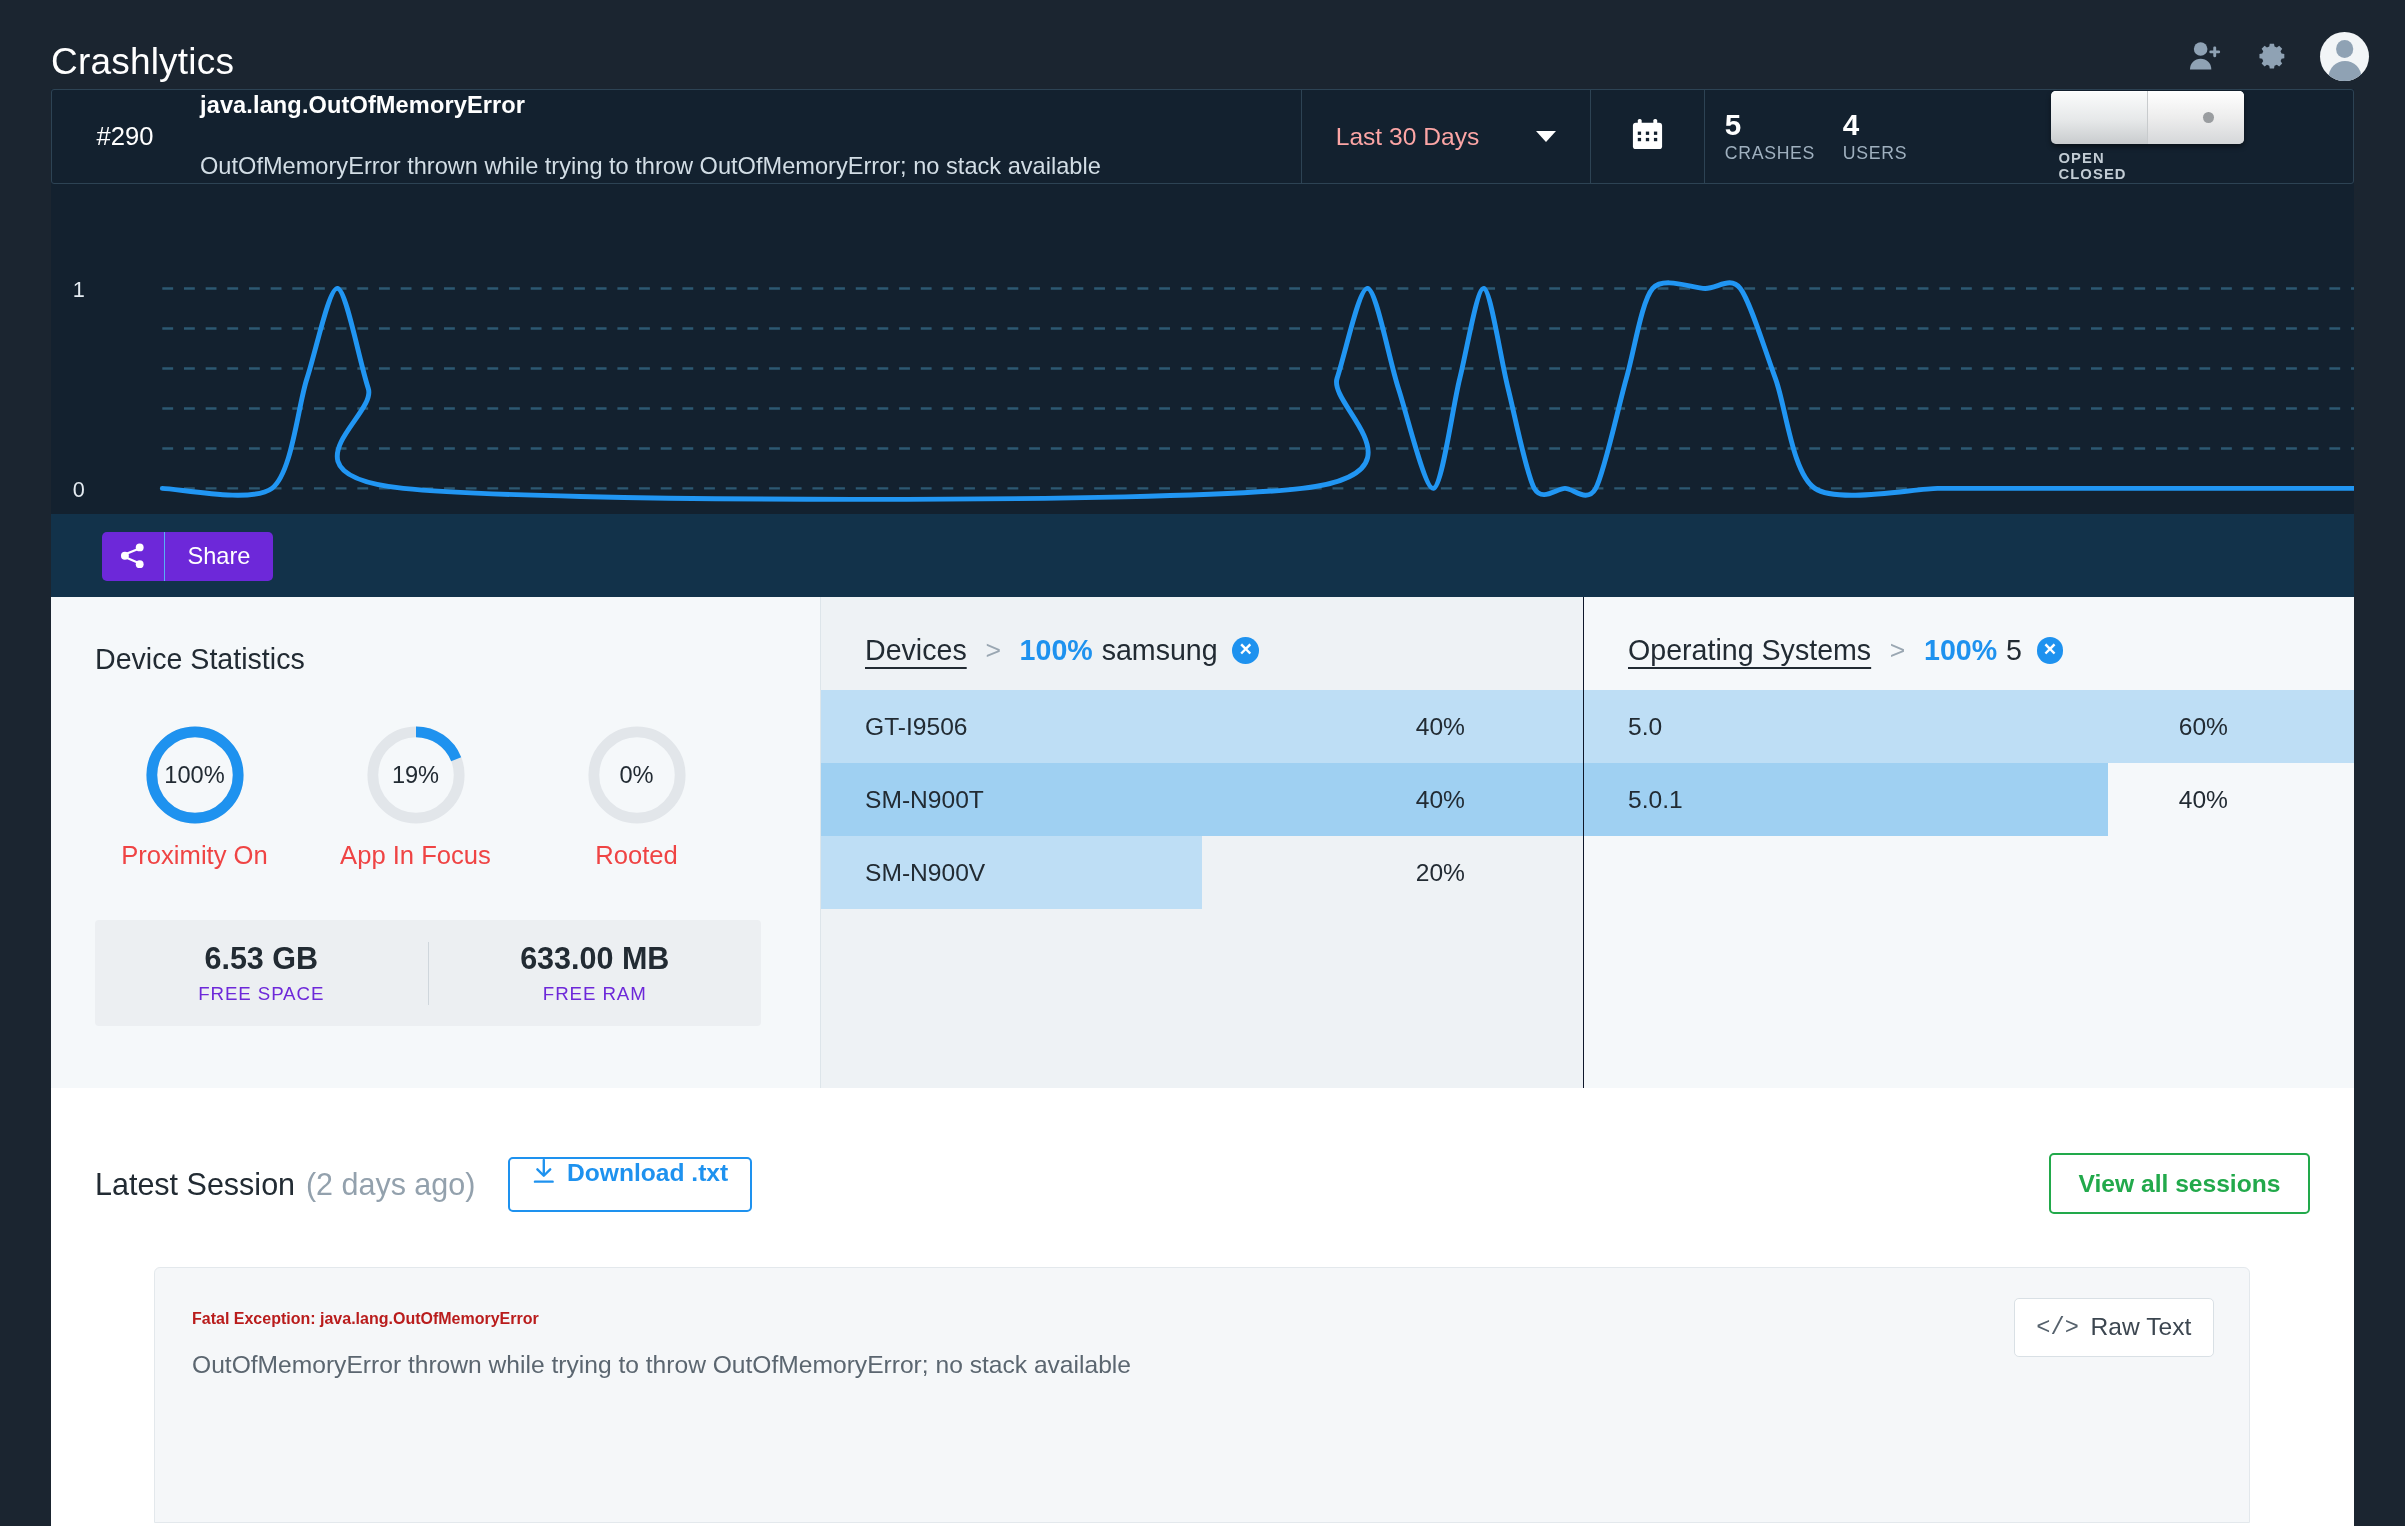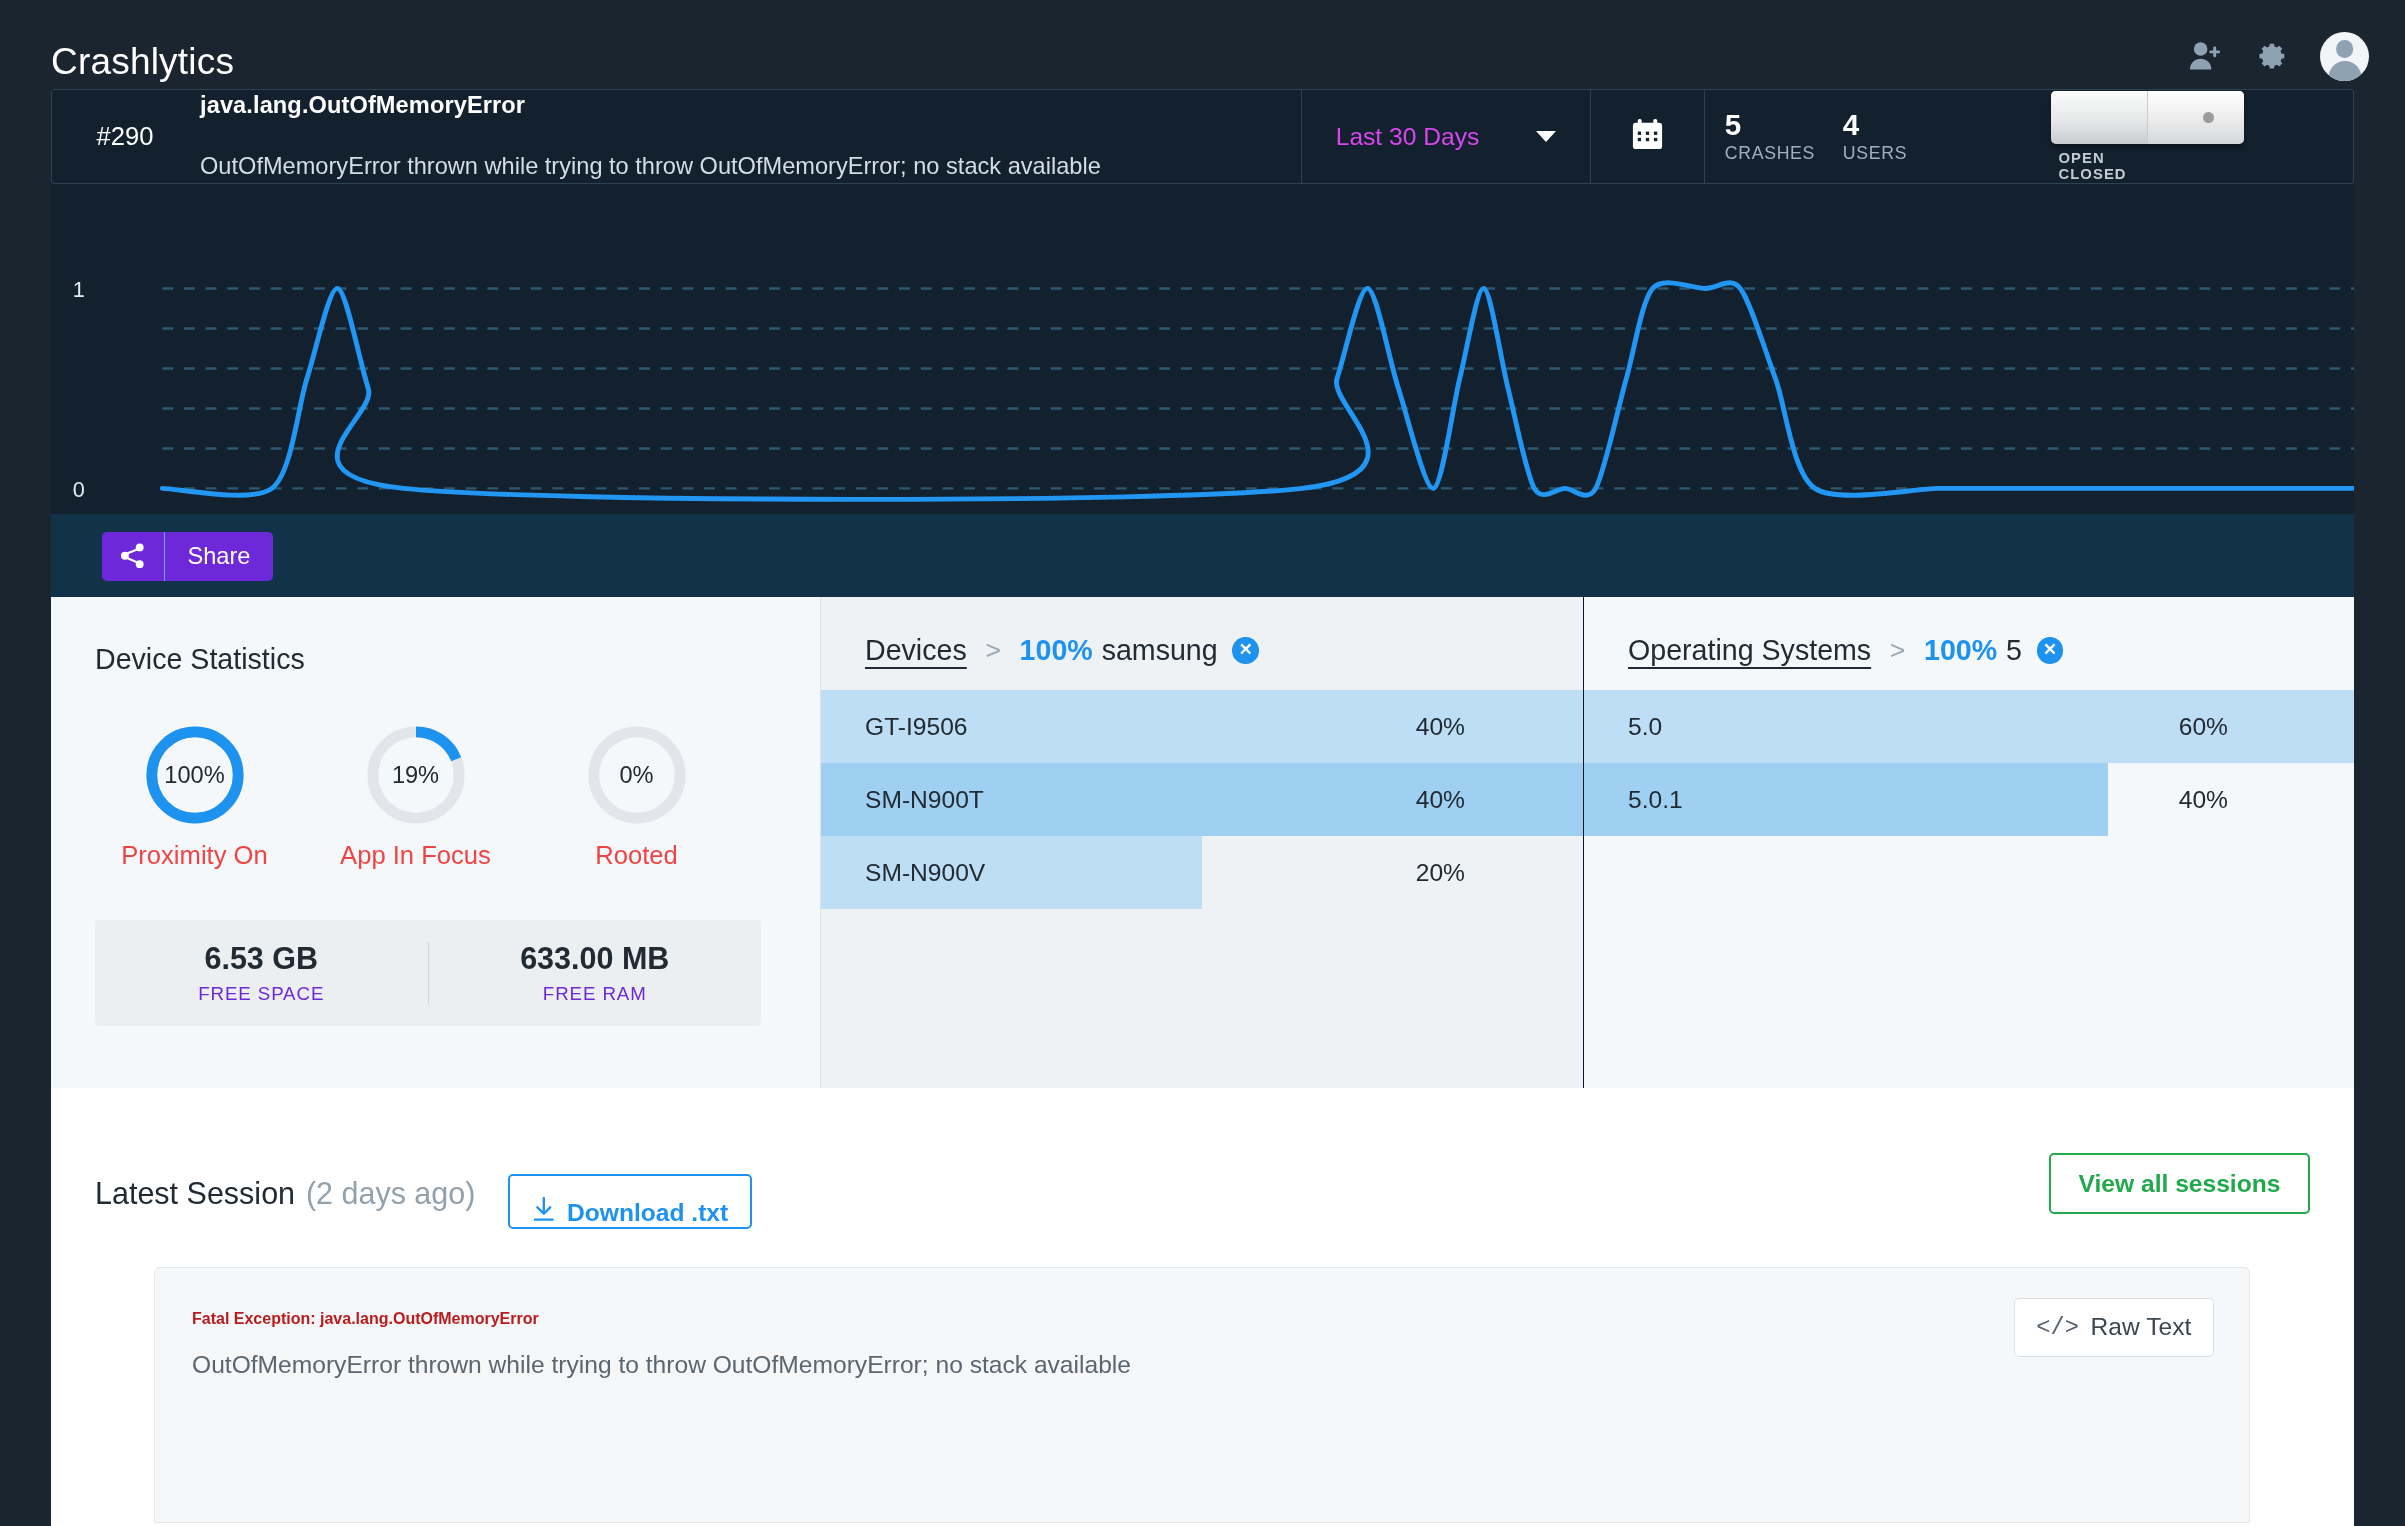--- a/index.html
+++ b/index.html
@@ -51,21 +51,21 @@
     font-size:25.6px; color:#ffffff; font-weight:400;
   }
   .issue-text { flex:0 0 1103px; display:flex; flex-direction:column; justify-content:center; padding-left:2px;gap:28px; }
   .issue-title { font-size:23.6px; font-weight:700; color:#ffffff; letter-spacing:0.1px; line-height:1.3; }
   .issue-sub { font-size:23.6px; font-weight:400; color:#d2dde5; line-height:1.35; margin-top:2px; }
 
   .range-cell {
     width:290px; border-left:1px solid #2d4354; border-right:1px solid #2d4354;
     display:flex; align-items:center; justify-content:center; gap:0; cursor:pointer;
   }
-  .range-label { font-size:24.6px; color:#d946ef; }
+  .range-label { font-size:24.6px; color:#fca5a5; }
   .caret { margin-left:57px; width:0;height:0;border-left:10.8px solid transparent;border-right:10.8px solid transparent;border-top:11.8px solid #ffffff; }
   .cal-cell { width:114px; display:flex; align-items:center; justify-content:center; cursor:pointer; border-right:1px solid #2d4354; }
   .stat-cell { width:118px; display:flex; flex-direction:column; align-items:flex-start; justify-content:center; padding-left:19.7px; }
   .stat-num { font-size:29.6px; font-weight:700; color:#ffffff; line-height:1.05; }
   .stat-lbl { font-size:17.7px; color:#9fb0bf; letter-spacing:0.7px; margin-top:3.9px; }
   .toggle-cell { flex:1; display:flex; align-items:center; justify-content:center; }
   .toggle-wrap { position:relative; width:193px; cursor:pointer; }
   .toggle-track {
     width:193px; height:53px; border-radius:4.9px;
     background:linear-gradient(180deg,#fbfcfc 0%,#e6e8e9 55%,#c9ccce 100%);
@@ -141,21 +141,21 @@
   .bar-name { position:relative; z-index:2; font-size:24.6px; color:#222b33; padding-left:44px; }
   .bar-pct { position:absolute; z-index:2; font-size:24.6px; color:#222b33; }
 
   
   .session { position:absolute; left:0; top:491px; width:2303px; height:439px; background:#ffffff; }
   .sess-head { position:absolute; left:44px; top:69px; display:flex; align-items:center; }
   .sess-title { font-size:30.5px; color:#222b33; }
   .sess-ago { font-size:30.5px; color:#93a1ad; margin-left:10.8px; }
   .dl-btn {
     margin-left:32.5px; height:55px; padding:0 21.7px; border:2px solid #1e92ef; border-radius:4.9px;
-    display:flex; align-items:flex-end; gap:11.8px; cursor:pointer; background:#ffffff;margin-top:17px;
+    display:flex; align-items:flex-start; gap:11.8px; cursor:pointer; background:#ffffff;
   }
   .dl-label { font-size:24.6px; font-weight:700; color:#1e92ef; }
   .vas-btn {
     position:absolute; right:44px; top:65px; height:61px; padding:0 27.6px;
     border:2px solid #22a94b; border-radius:4.9px; background:#ffffff;
     display:flex; align-items:center; cursor:pointer;
   }
   .vas-label { font-size:24.6px; font-weight:700; color:#22a94b; }
 
   .exc-card {

